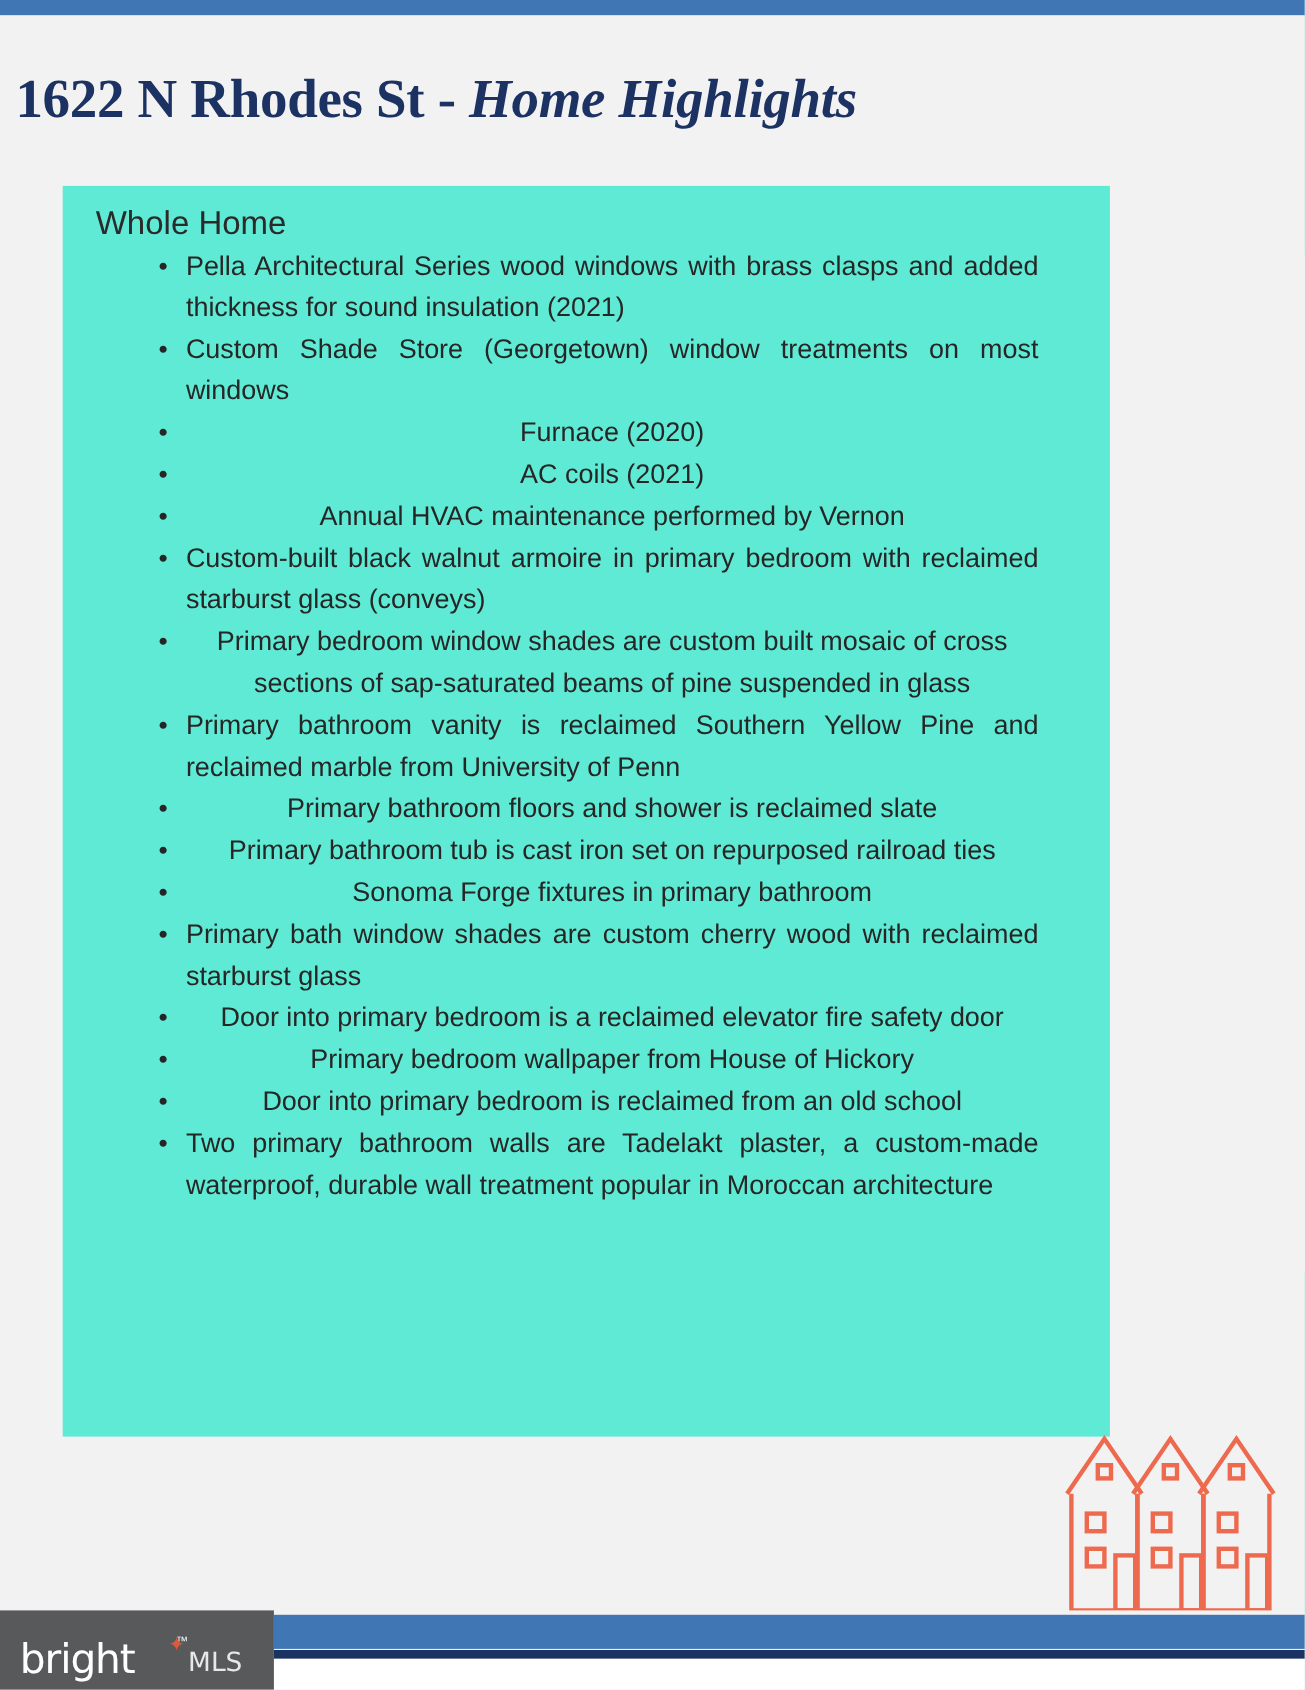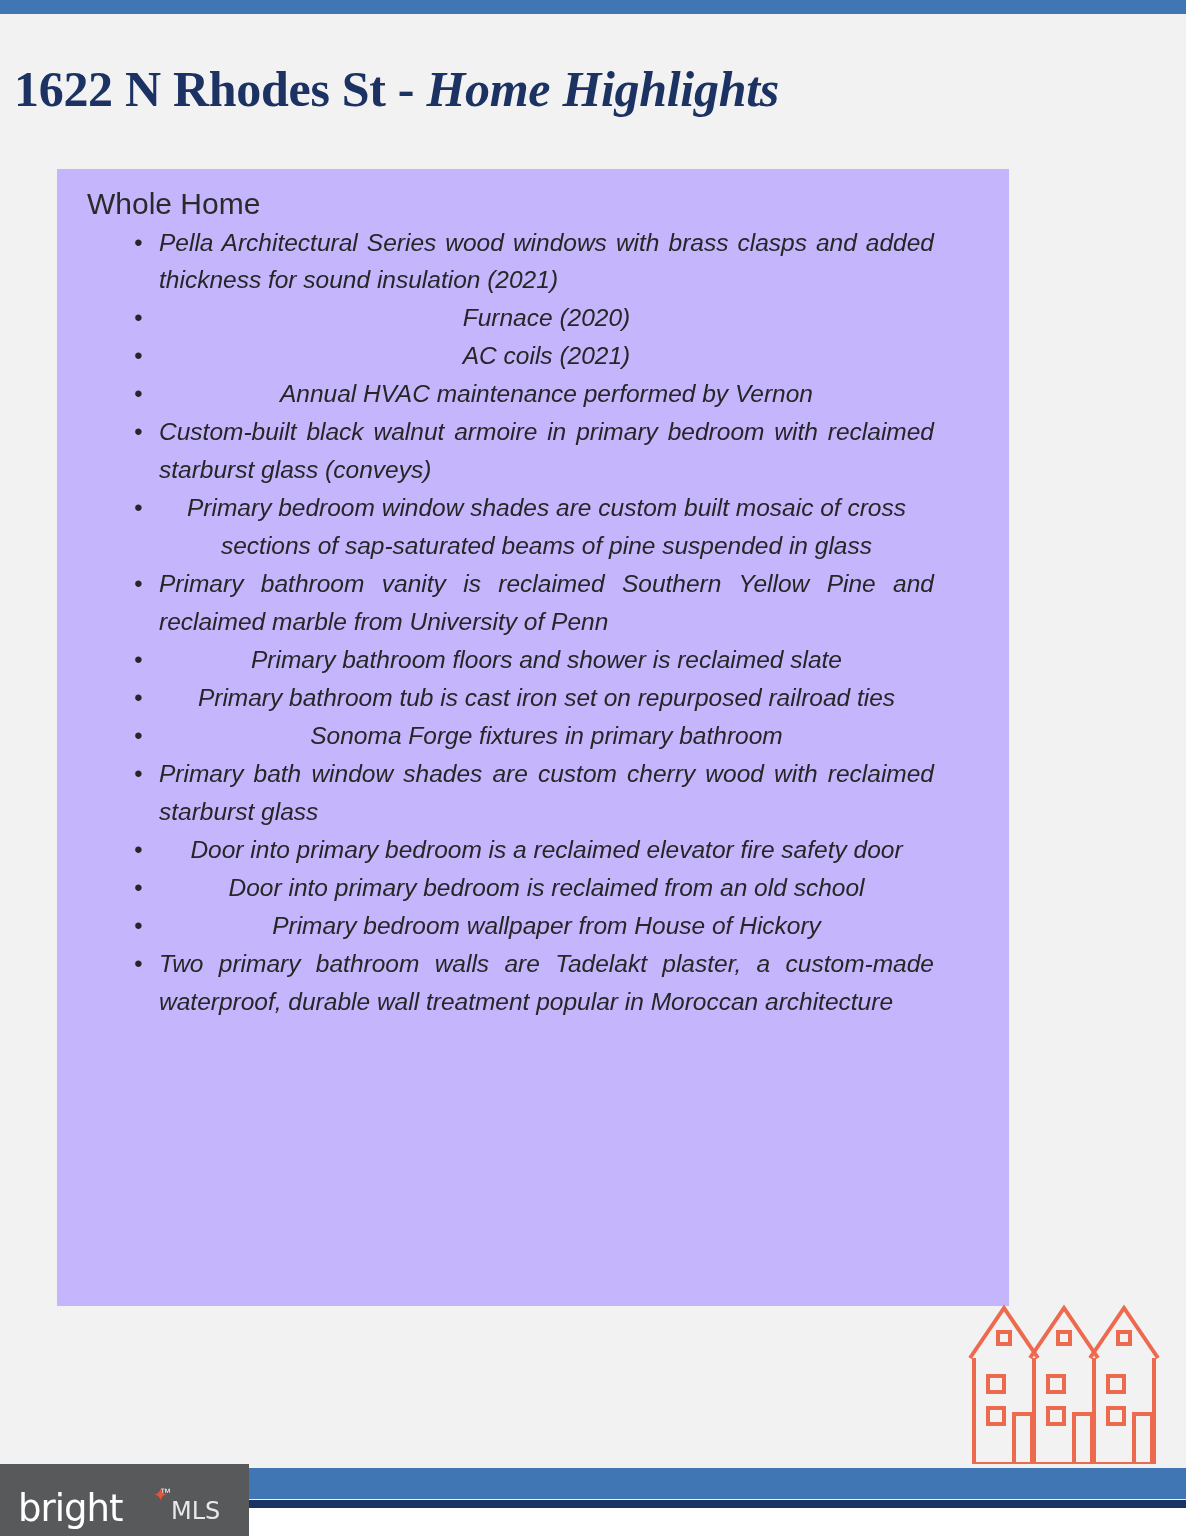--- a/index.html
+++ b/index.html
@@ -49,36 +49,35 @@
   .title .dash {
     font-weight: bold;
     font-style: normal;
   }
   .content-box {
     position: absolute;
     left: 57px;
     top: 155px;
     width: 952px;
     height: 1137px;
-    background: #c4b5fd;
+    background: #5eead4;
     box-sizing: border-box;
     padding: 12px 0 0 0;
   }
   .section-head {
     font-size: 30px;
     color: #2a2a2a;
     margin: 6px 0 2px 30px;
     font-weight: normal;
     line-height: 1.15;
   }
   ul.bullets {
-    margin: 0 0 0 2px;
+    margin: 0 0 0 12px;
     padding: 0 0 0 0;
     list-style: none;
-    font-style: italic;
   }
   ul.bullets li {
     position: relative;
     font-size: 24.5px;
     color: #262626;
     line-height: 1.55;
     padding-left: 100px;
     padding-right: 0px;
     margin: 0 0 0 0;
     text-align: justify;
@@ -191,36 +190,37 @@
     <span>1622 N Rhodes St</span>
     <span class="dash">-</span>
     <span class="em">Home Highlights</span>
   </div>
 
   <div class="content-box">
 
     <div class="section-head">Whole Home</div>
     <ul class="bullets">
       <li>Pella Architectural Series wood windows with brass clasps and added thickness for sound insulation (2021)</li>
+      <li>Custom Shade Store (Georgetown) window treatments on most windows</li>
       <li class="nojustify">Furnace (2020)</li>
       <li class="nojustify">AC coils (2021)</li>
       <li class="nojustify">Annual HVAC maintenance performed by Vernon</li>
     </ul>
 
     <ul class="bullets">
       <li>Custom-built black walnut armoire in primary bedroom with reclaimed starburst glass (conveys)</li>
       <li class="nojustify">Primary bedroom window shades are custom built mosaic of cross sections of sap-saturated beams of pine suspended in glass</li>
       <li>Primary bathroom vanity is reclaimed Southern Yellow Pine and reclaimed marble from University of Penn</li>
       <li class="nojustify">Primary bathroom floors and shower is reclaimed slate</li>
       <li class="nojustify">Primary bathroom tub is cast iron set on repurposed railroad ties</li>
       <li class="nojustify">Sonoma Forge fixtures in primary bathroom</li>
       <li>Primary bath window shades are custom cherry wood with reclaimed starburst glass</li>
       <li class="nojustify">Door into primary bedroom is a reclaimed elevator fire safety door</li>
+      <li class="nojustify">Primary bedroom wallpaper from House of Hickory</li>
       <li class="nojustify">Door into primary bedroom is reclaimed from an old school</li>
-      <li class="nojustify">Primary bedroom wallpaper from House of Hickory</li>
       <li>Two primary bathroom walls are Tadelakt plaster, a custom-made waterproof, durable wall treatment popular in Moroccan architecture</li>
     </ul>
 
   </div>
 
   <div class="house-icon">
     <svg viewBox="0 0 212 175" width="212" height="175" fill="none" stroke="#ee6a4f" stroke-width="4">
 
       <path d="M8 66 L42 16 L76 66"></path>
       <path d="M12 66 L12 172 L72 172 L72 66"></path>

